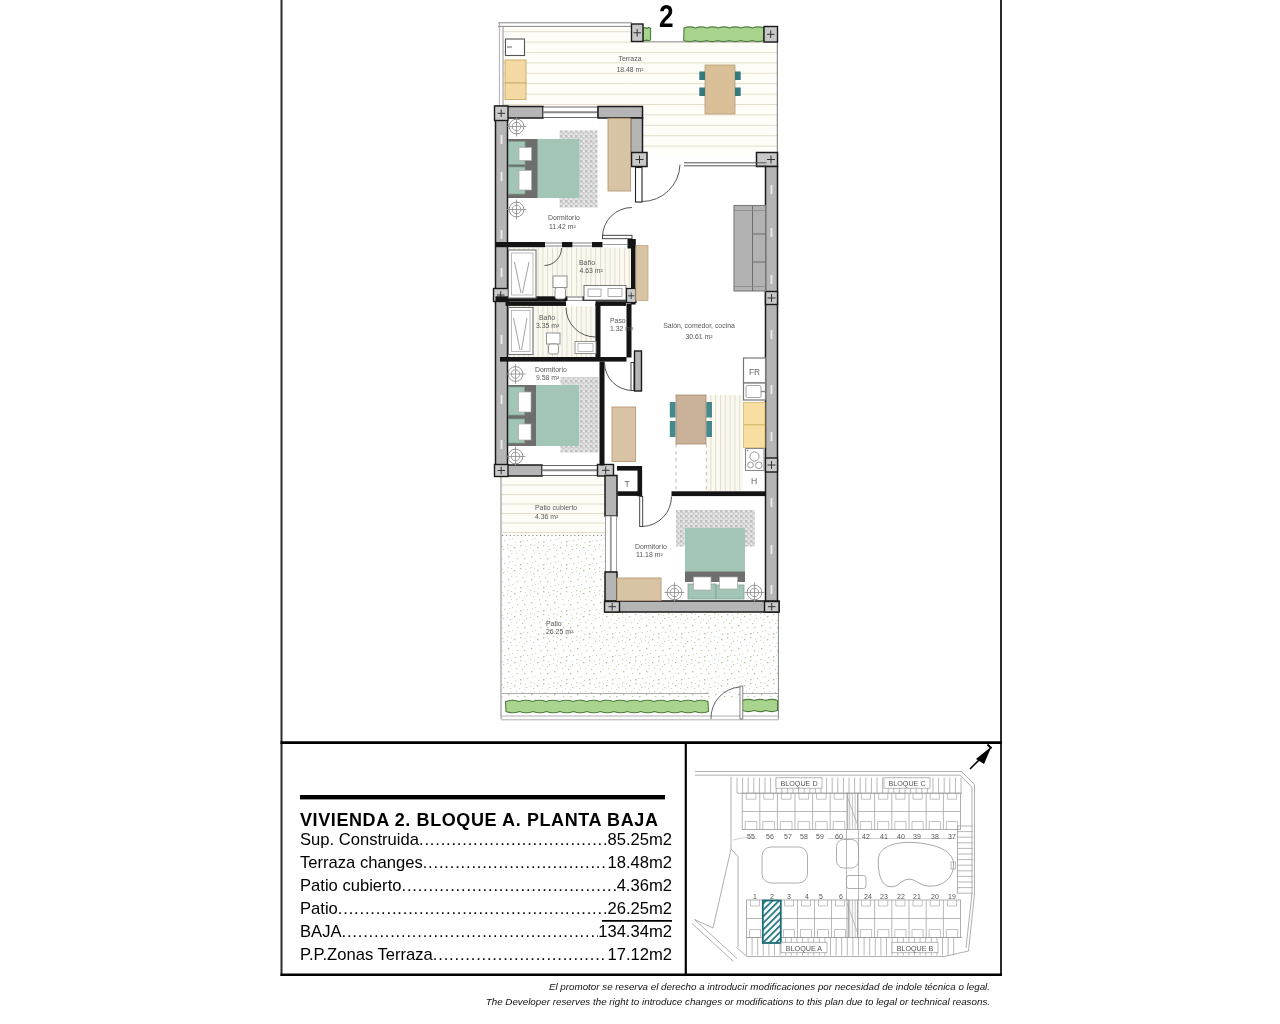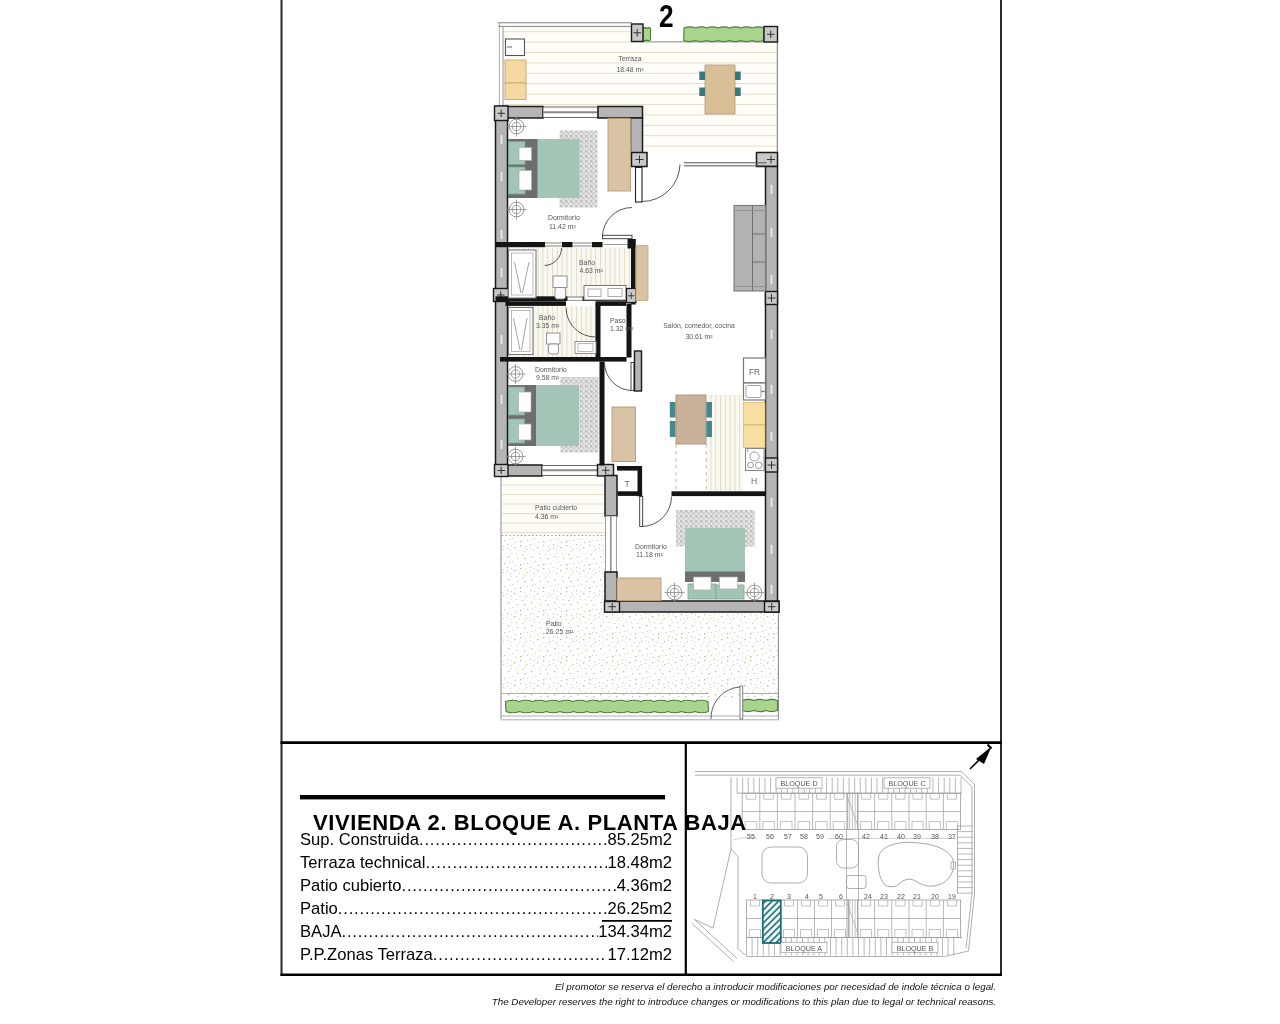--- a/index.html
+++ b/index.html
@@ -1,22 +1,22 @@
 <!DOCTYPE html>
 <html><head>
 <meta charset="utf-8">
 <style>
   html,body{margin:0;padding:0;background:#ffffff;width:1280px;height:1024px;overflow:hidden;
     font-family:"Liberation Sans", sans-serif;}
   .abs{position:absolute;}
   #specs{left:300px;top:828px;width:372px;font-size:16.6px;line-height:23.1px;color:#000;}
   #specs .row{display:flex;white-space:nowrap;}
   #specs .dots{flex:1;overflow:hidden;letter-spacing:0.8px;}
-  #title{left:313px;top:810px;width:380px;font-size:22px;font-weight:bold;letter-spacing:0.6px;white-space:nowrap;}
-  #disc{right:284px;top:979px;text-align:right;font-style:italic;font-size:9.8px;line-height:15px;color:#111;}
+  #title{left:300px;top:810px;width:380px;font-size:18px;font-weight:bold;letter-spacing:0.6px;white-space:nowrap;}
+  #disc{right:290px;top:979px;text-align:right;font-style:italic;font-size:9.8px;line-height:15px;color:#111;}
 </style>
 </head>
 <body>
 <svg class="abs" style="left:0;top:0" width="1280" height="1024" viewBox="0 0 1280 1024">
 <defs>
   <pattern id="hterr" width="8" height="10.4" patternUnits="userSpaceOnUse">
     <rect width="8" height="10.4" fill="#fefdf8"></rect>
     <line x1="0" y1="0.5" x2="8" y2="0.5" stroke="#e3ddc9" stroke-width="1"></line>
   </pattern>
   <pattern id="hpc" width="8" height="9.5" patternUnits="userSpaceOnUse">
@@ -652,21 +652,21 @@
 
 <div id="title" class="abs">VIVIENDA 2. BLOQUE A. PLANTA BAJA</div>
 
 <div id="specs" class="abs">
   <div class="row">
       <span>Sup. Construida</span>
       <span class="dots">....................................................................</span>
       <span>85.25m2</span>
     </div>
   <div class="row">
-      <span>Terraza technical</span>
+      <span>Terraza changes</span>
       <span class="dots">....................................................................</span>
       <span>18.48m2</span>
     </div>
   <div class="row">
       <span>Patio cubierto</span>
       <span class="dots">....................................................................</span>
       <span>4.36m2</span>
     </div>
   <div class="row">
       <span>Patio</span>

